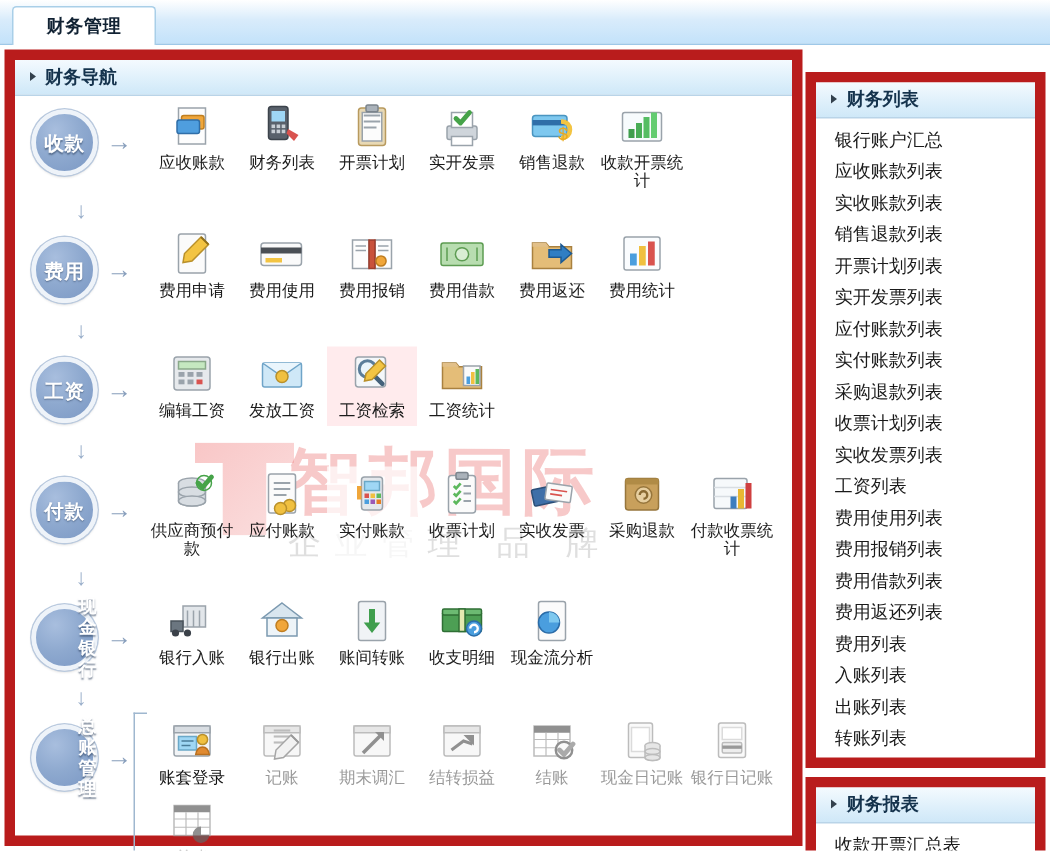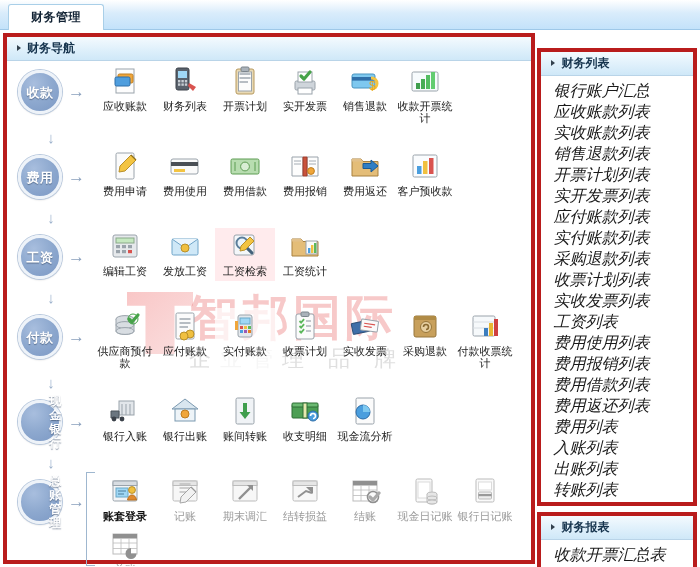--- a/index.html
+++ b/index.html
@@ -40,21 +40,21 @@
   #wrap {
     position: relative;
     width: 700px;
     height: 537px;
     display: flex;
     gap: 0;
     background: #ffffff;
   }
 
   
-  .panel { border: 4px solid #b91c1c; background: #fff; }
+  .panel { border: 7px solid #b91c1c; background: #fff; }
   .panel-head {
     height: 24px;
     line-height: 23px;
     padding-left: 10px;
     background: linear-gradient(to bottom, #f4fafe 0%, #dff0fb 55%, #cfe8f8 100%);
     border-bottom: 1px solid #b9d4e8;
     font-weight: bold;
     font-size: 12px;
     color: #15334d;
   }
@@ -193,21 +193,21 @@
     display: block;
     font-size: 11px;
     line-height: 12px;
     color: #1c1c1c;
     word-break: break-all;
   }
   .item.hl { background: rgba(255,255,255,.72); }
   .item.hl-pink { background: rgba(255,232,234,.85); }
   .item.disabled .lbl { color: #9a9a9a; }
   .item.disabled .ic { filter: grayscale(1) opacity(.72); }
-  .item.active .lbl { font-weight: bold; color: #111; }
+  .item.active .lbl { font-weight: normal; color: #111; }
 
   
   .bracket-group { position: relative; }
   .bracket {
     position: absolute;
     left: -9px; top: 1px;
     width: 9px; height: 94px;
     border: 1px solid #9fb7cf;
     border-right: none;
     z-index: 1;
@@ -218,26 +218,25 @@
     width: 160px;
     margin: 18px 3px 0 2px;
     display: flex;
     flex-direction: column;
     gap: 6px;
   }
   .list-panel { background:#fff; }
   .list-body { padding: 4px 0 2px; }
   .list-item {
     padding: 2px 0 2px 12px;
-    font-size: 16px;
+    font-size: 12px;
     line-height: 17px;
     color: #1a1a1a;
     cursor: pointer;
     white-space: nowrap;
-    font-style: italic;
   }
 </style>
 </head>
 <body>
 
 <div id="tabbar">
   <div class="tab">财务管理</div>
 </div>
 
 <div id="wrap">
@@ -354,60 +353,60 @@
               <div class="item">
                 <span class="ic"><svg viewBox="0 0 32 32" width="32" height="32">
                     <rect x="2" y="9" width="27" height="15" rx="2" fill="#fafafa" stroke="#9aa3ab"></rect>
         <rect x="2" y="12" width="27" height="4" fill="#4a4f55"></rect>
         <rect x="5" y="19" width="11" height="3" fill="#f3c442"></rect>
                   </svg></span>
                 <span class="lbl">费用使用</span>
               </div>
               <div class="item">
                 <span class="ic"><svg viewBox="0 0 32 32" width="32" height="32">
-                    <rect x="2" y="9" width="28" height="15" rx="1.5" fill="#b8ddb0" stroke="#5d9c52"></rect>
-        <circle cx="16" cy="16.5" r="4.4" fill="#d9eed4" stroke="#5d9c52"></circle>
-        <g stroke="#5d9c52">
-                      <line x1="6" y1="12" x2="6" y2="21"></line>
-                      <line x1="26" y1="12" x2="26" y2="21"></line>
-                    </g>
-                  </svg></span>
-                <span class="lbl">费用借款</span>
-              </div>
-              <div class="item">
-                <span class="ic"><svg viewBox="0 0 32 32" width="32" height="32">
                     <path d="M3 7h11v19H3z" fill="#fdfdfd" stroke="#9aa3ab"></path>
                     <path d="M18 7h11v19H18z" fill="#fdfdfd" stroke="#9aa3ab"></path>
         <path d="M14 7h4v19h-4z" fill="#c9523c" stroke="#9c3d2c"></path>
         <g stroke="#9aa3ab" stroke-width=".9">
                       <line x1="5" y1="11" x2="12" y2="11"></line>
                       <line x1="5" y1="14" x2="12" y2="14"></line>
         <line x1="20" y1="11" x2="27" y2="11"></line>
                       <line x1="20" y1="14" x2="27" y2="14"></line>
                     </g>
         <circle cx="22" cy="21" r="3.4" fill="#f0a63a" stroke="#bf7d20"></circle>
                   </svg></span>
                 <span class="lbl">费用报销</span>
               </div>
               <div class="item">
                 <span class="ic"><svg viewBox="0 0 32 32" width="32" height="32">
+                    <rect x="2" y="9" width="28" height="15" rx="1.5" fill="#b8ddb0" stroke="#5d9c52"></rect>
+        <circle cx="16" cy="16.5" r="4.4" fill="#d9eed4" stroke="#5d9c52"></circle>
+        <g stroke="#5d9c52">
+                      <line x1="6" y1="12" x2="6" y2="21"></line>
+                      <line x1="26" y1="12" x2="26" y2="21"></line>
+                    </g>
+                  </svg></span>
+                <span class="lbl">费用借款</span>
+              </div>
+              <div class="item">
+                <span class="ic"><svg viewBox="0 0 32 32" width="32" height="32">
                     <path d="M3 9h9l2 2.5h15V26H3z" fill="#e4bd78" stroke="#a9813f"></path>
       <path d="M3 9h9l2 2.5H3z" fill="#e2c089"></path>
                     <path d="M22 10l7 6-7 6v-3.5h-8v-5h8z" fill="#2f7ec4" stroke="#1d5a92"></path>
                   </svg></span>
                 <span class="lbl">费用返还</span>
               </div>
               <div class="item">
                 <span class="ic"><svg viewBox="0 0 32 32" width="32" height="32">
                     <rect x="4" y="5" width="24" height="22" rx="1.5" fill="#fafcfe" stroke="#9aa3ab"></rect>
         <rect x="8" y="16" width="4.5" height="8" fill="#4a9ede"></rect>
         <rect x="14" y="11" width="4.5" height="13" fill="#f0c040"></rect>
         <rect x="20" y="8" width="4.5" height="16" fill="#d9534f"></rect>
                   </svg></span>
-                <span class="lbl">客户预收款</span>
+                <span class="lbl">费用统计</span>
               </div>
             </div>
           </div>
           <div class="vconn">
             <span class="arr">↓</span>
           </div>
           <div class="nav-row">
             <div class="circle-col">
               <div class="circle" title="工资">
                 <span>工资</span>

